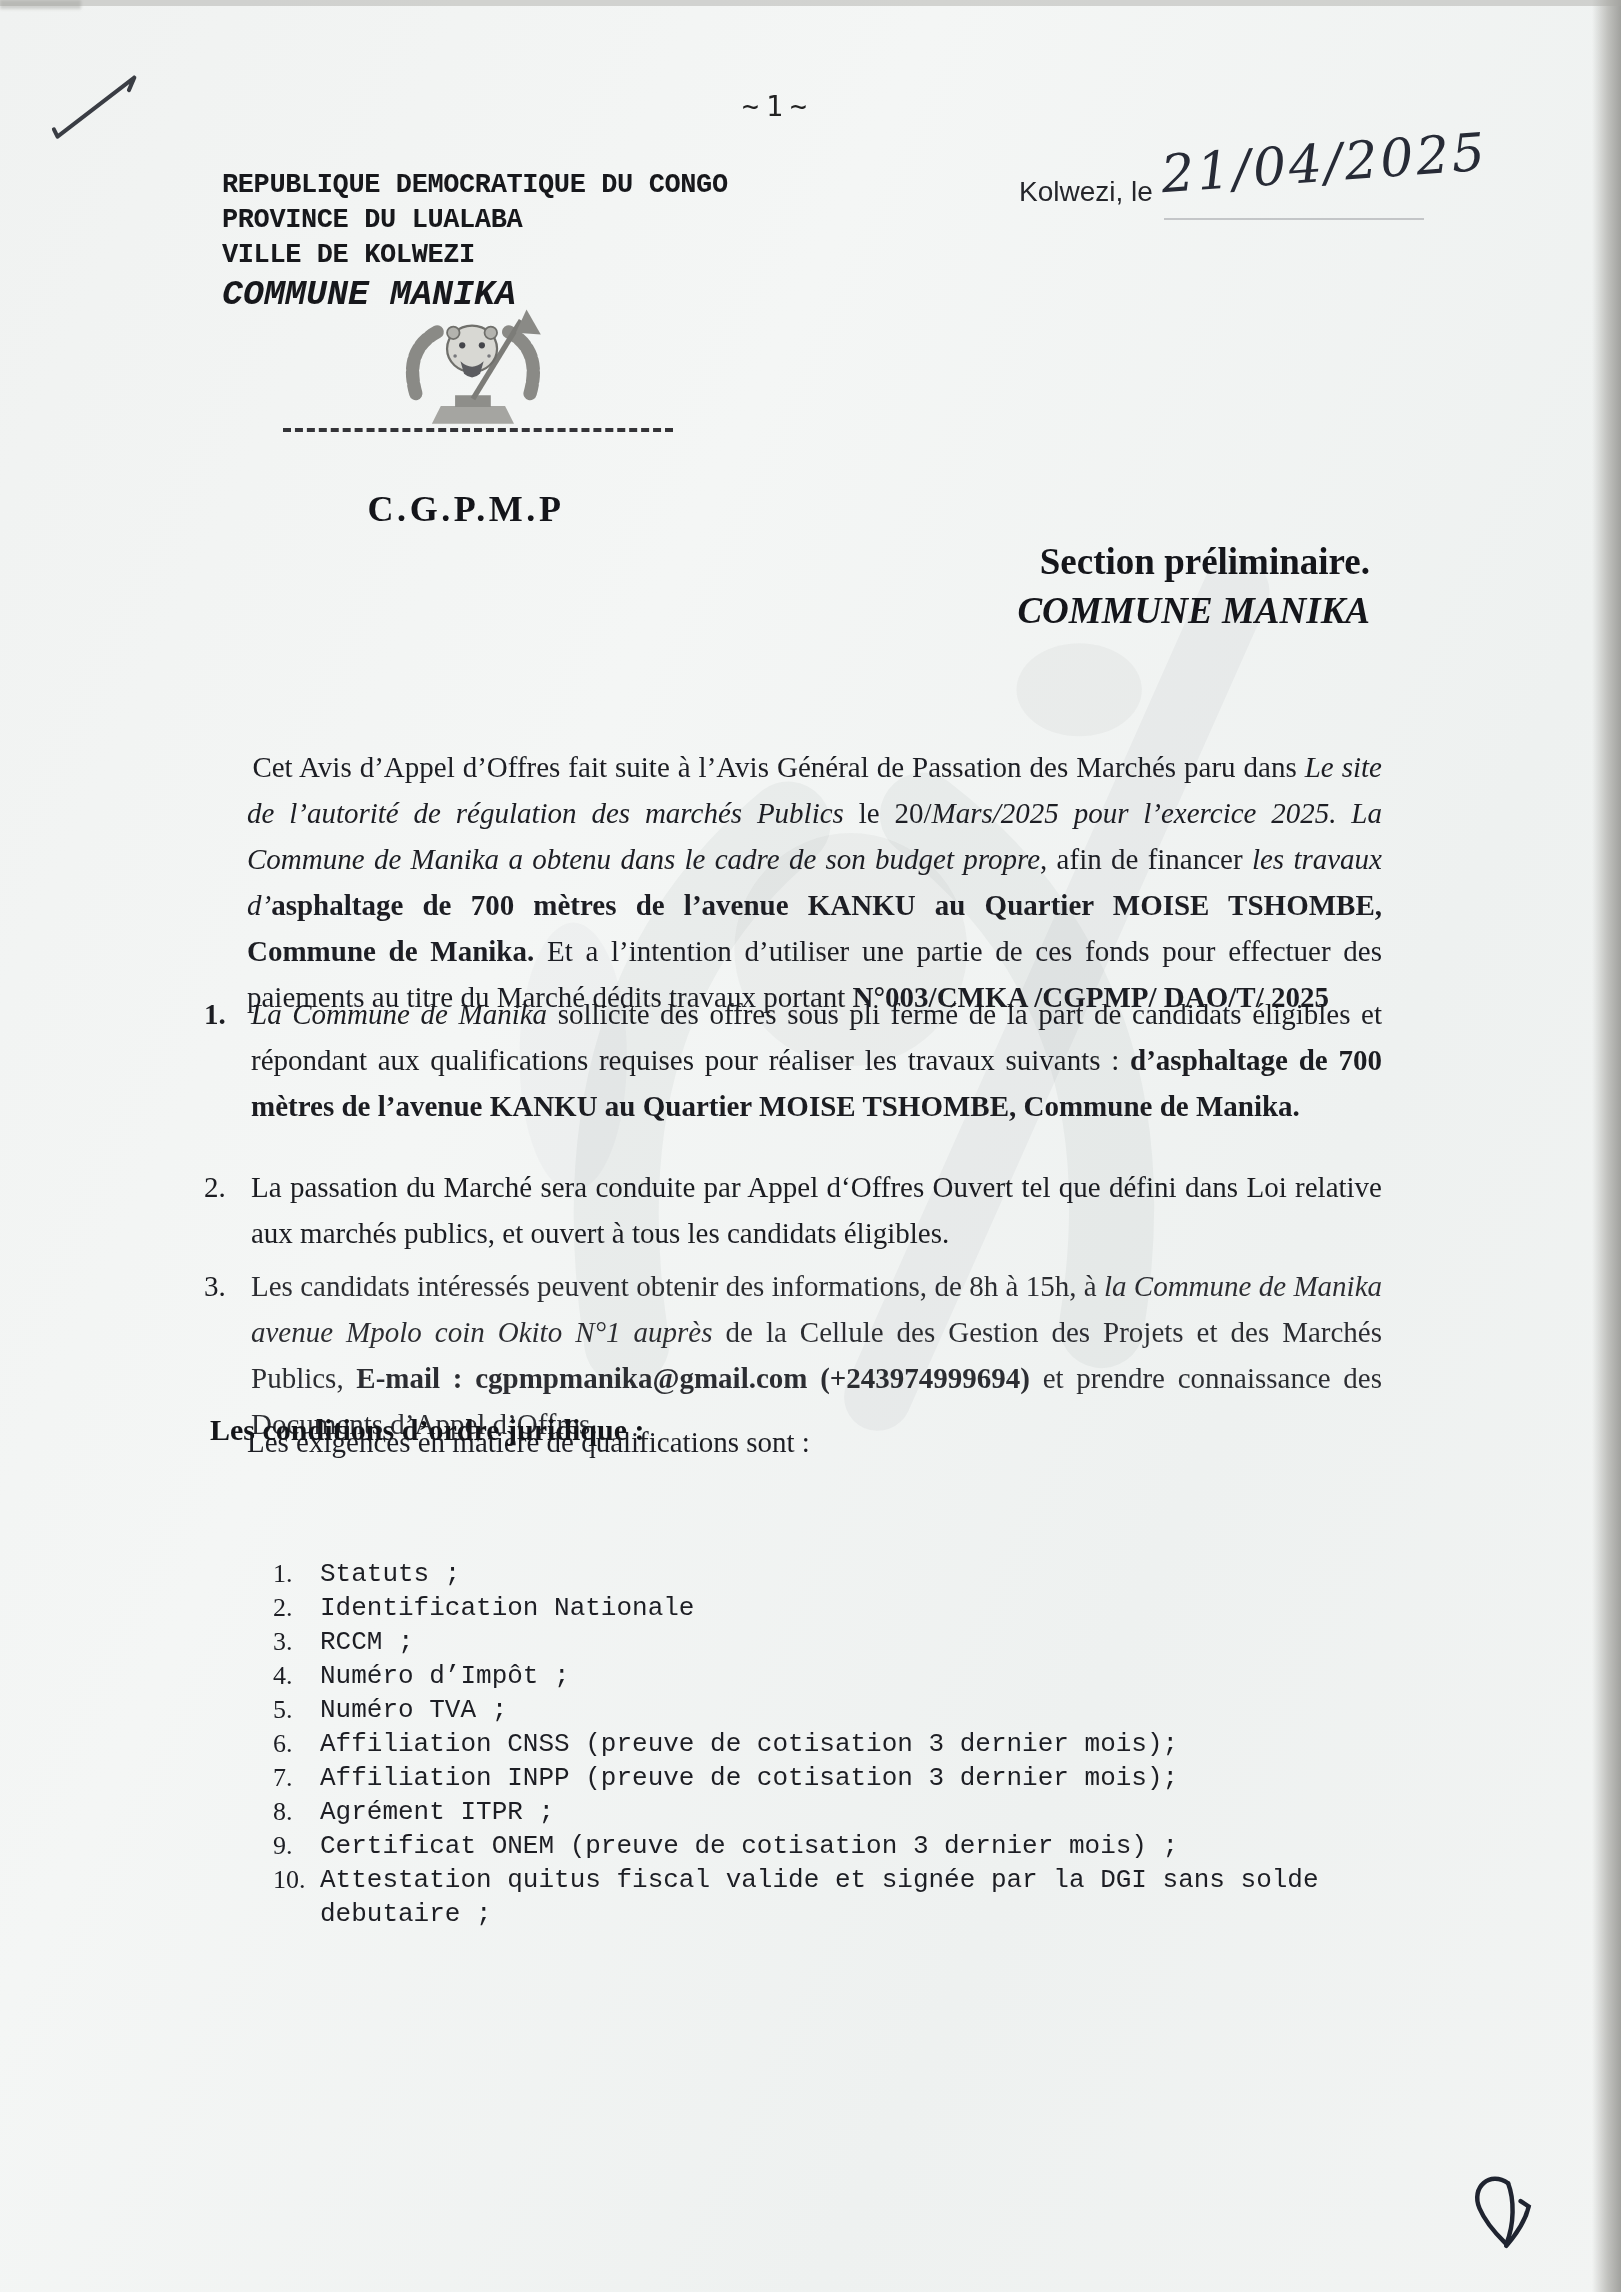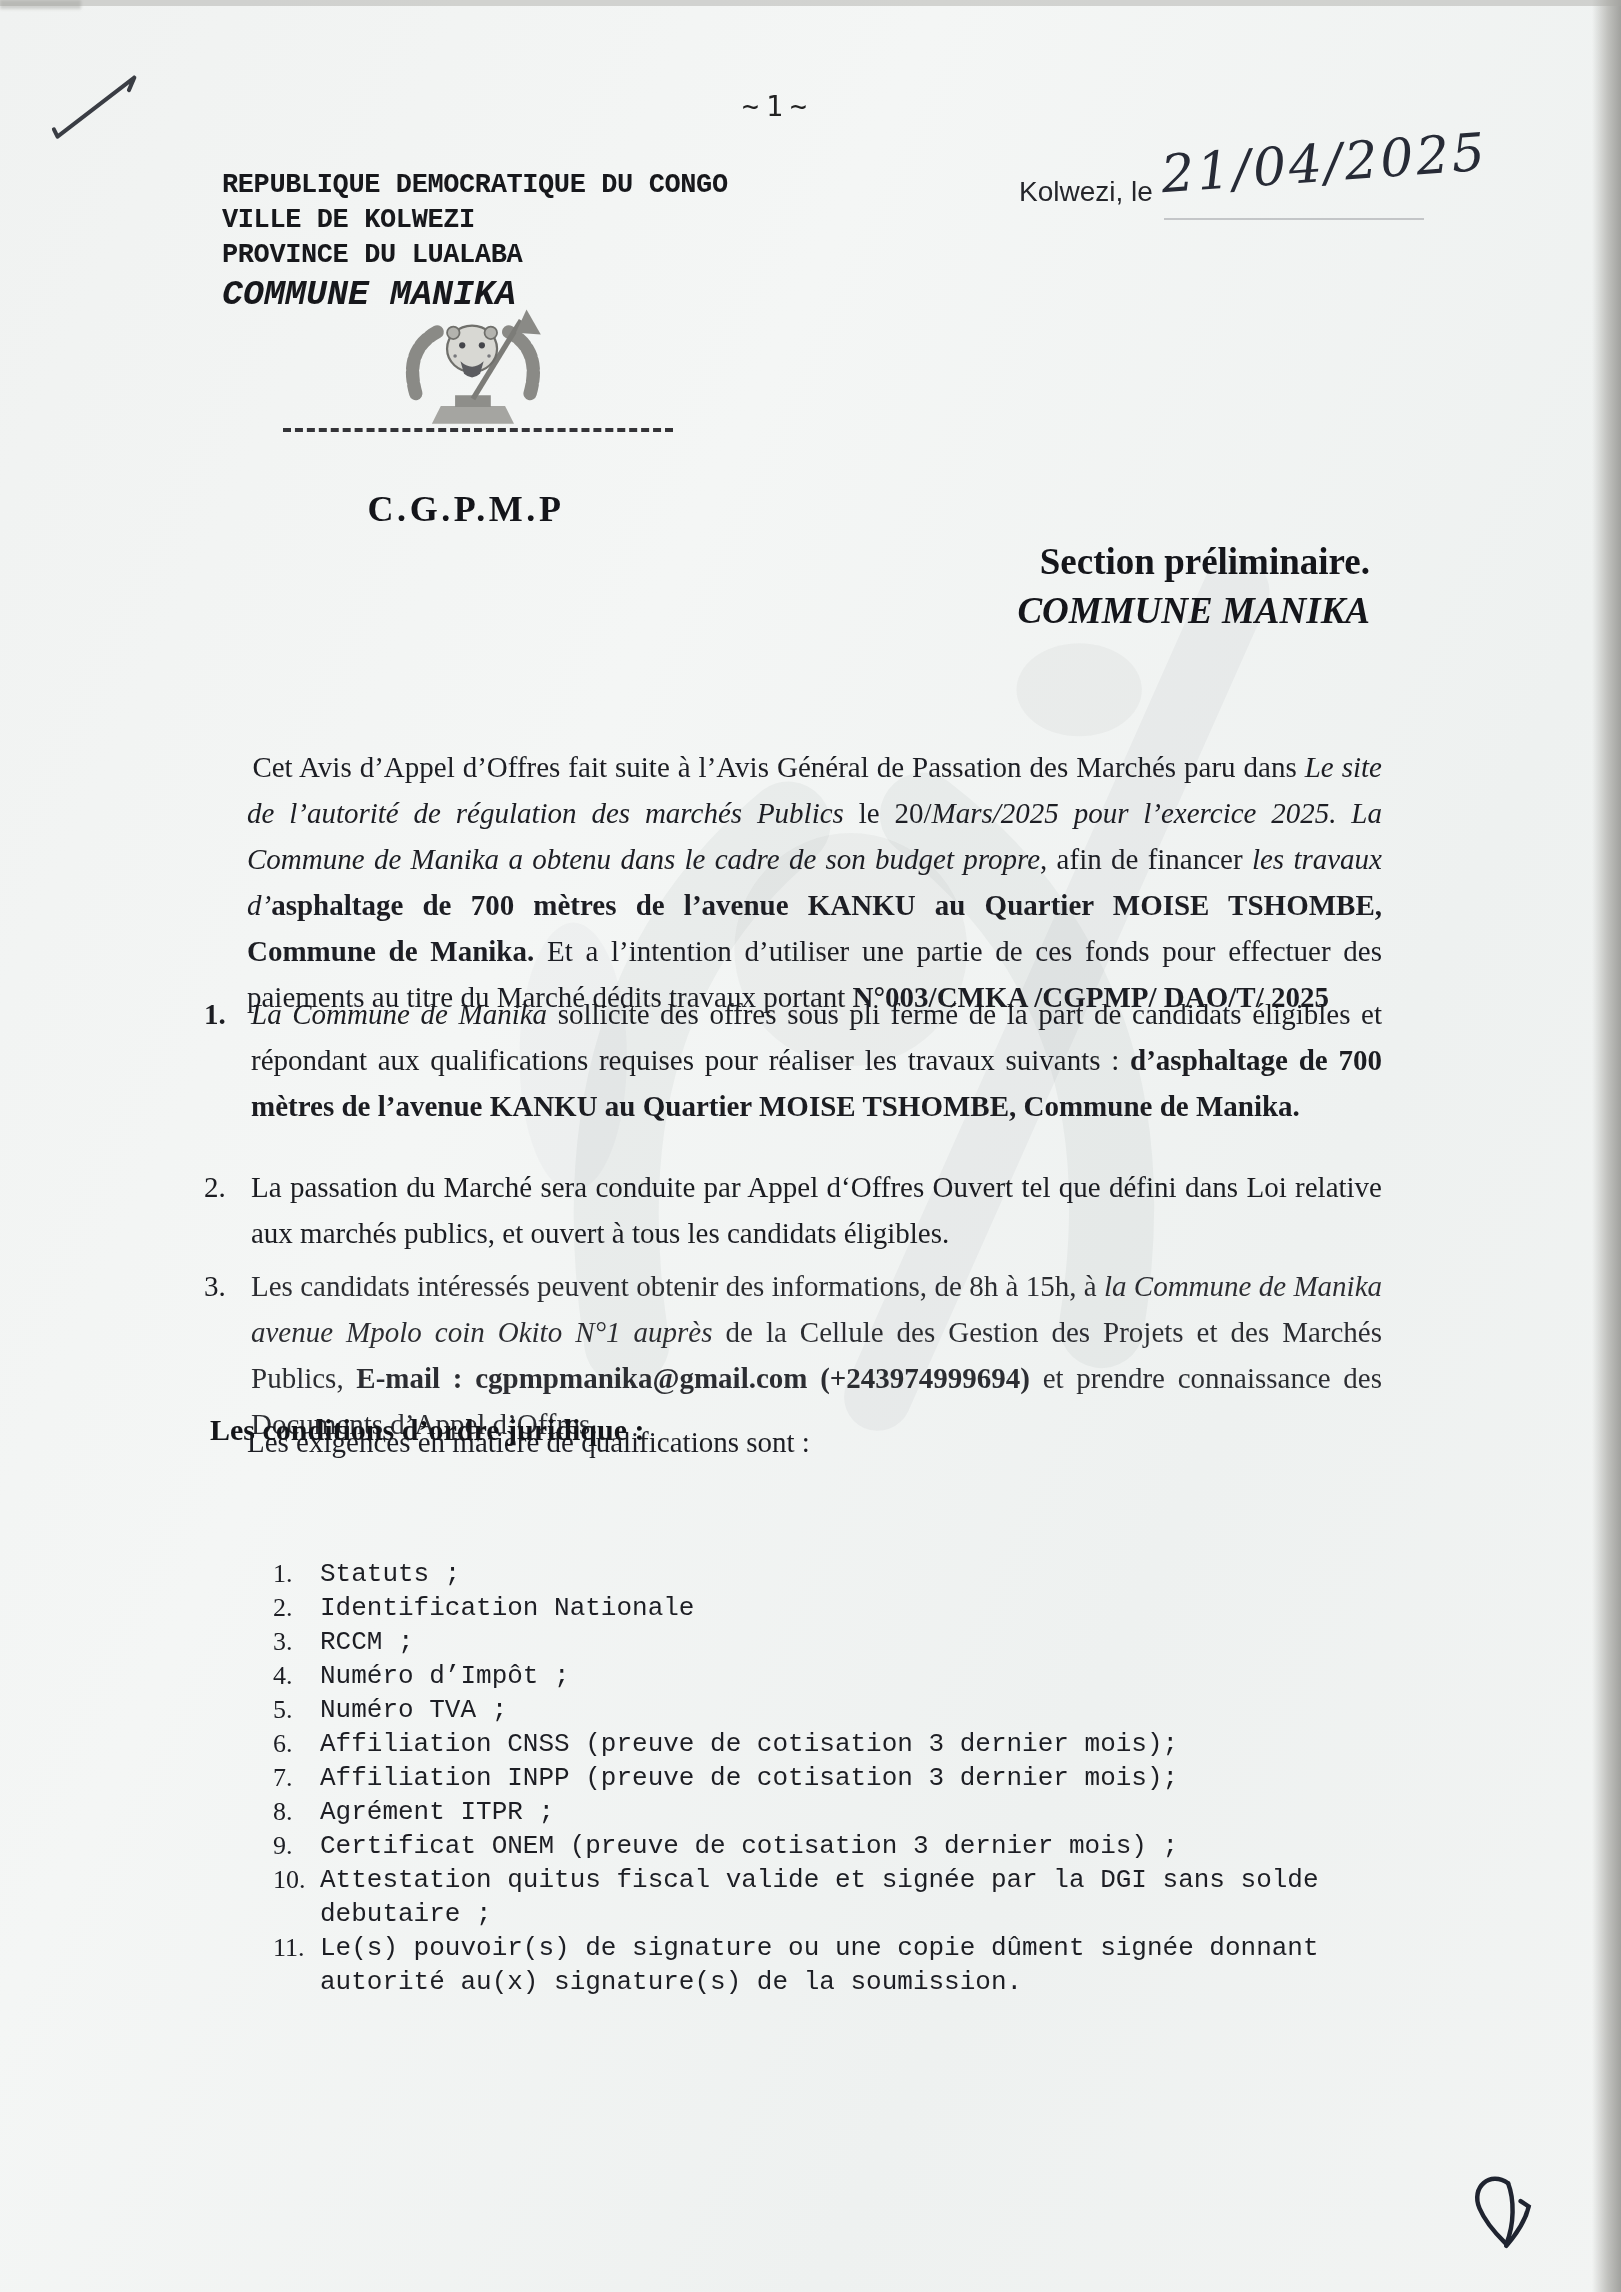--- a/index.html
+++ b/index.html
@@ -79,22 +79,22 @@
   <div class="edge-corner"></div>
 
   <svg class="penstroke" width="125" height="99" viewBox="0 0 140 110">
     <path d="M14,92 L10,84 M14,92 L100,26 M100,26 L94,40" stroke="#3a3d44" stroke-width="4.5" fill="none" stroke-linecap="round"></path>
   </svg>
 
   <div class="pagenum">~1~</div>
 
   <div class="masthead">
     <div>REPUBLIQUE DEMOCRATIQUE DU CONGO</div>
+    <div>PROVINCE DU LUALABA</div>
     <div>VILLE DE KOLWEZI</div>
-    <div>PROVINCE DU LUALABA</div>
     <div class="commune">COMMUNE MANIKA</div>
   </div>
 
   <div class="dateline">Kolwezi, le</div>
   <div class="handwritten">21/04/2025</div>
   <div class="date-underline"></div>
 
   <svg class="logo" width="175" height="125" viewBox="0 0 195 140">
     <path d="M62,112 h72 l10,20 h-92 z" fill="#a5a5a1"></path>
     <path d="M78,100 h40 v13 h-40 z" fill="#8e8e8a"></path>
@@ -174,24 +174,20 @@
         <span class="ltext">Agrément ITPR ;</span>
       </div>
     <div class="legal-row">
         <span class="lnum">9.</span>
         <span class="ltext">Certificat ONEM (preuve de cotisation 3 dernier mois) ;</span>
       </div>
     <div class="legal-row">
         <span class="lnum">10.</span>
         <span class="ltext">Attestation quitus fiscal valide et signée par la DGI sans solde debutaire ;</span>
       </div>
-    <div class="legal-row">
-        <span class="lnum">11.</span>
-        <span class="ltext">Le(s) pouvoir(s) de signature ou une copie dûment signée donnant autorité au(x) signature(s) de la soumission.</span>
-      </div>
   </div>
 
   <svg class="paraph" width="85" height="90" viewBox="0 0 95 100">
     <g stroke="#1f2430" stroke-width="5" fill="none" stroke-linecap="round">
       <path d="M56,10 C36,-4 14,14 24,38 C32,57 46,70 54,78"></path>
       <path d="M56,10 C63,28 63,56 54,78"></path>
       <path d="M70,30 L79,36 C76,50 66,66 54,80"></path>
     </g>
   </svg>
 

